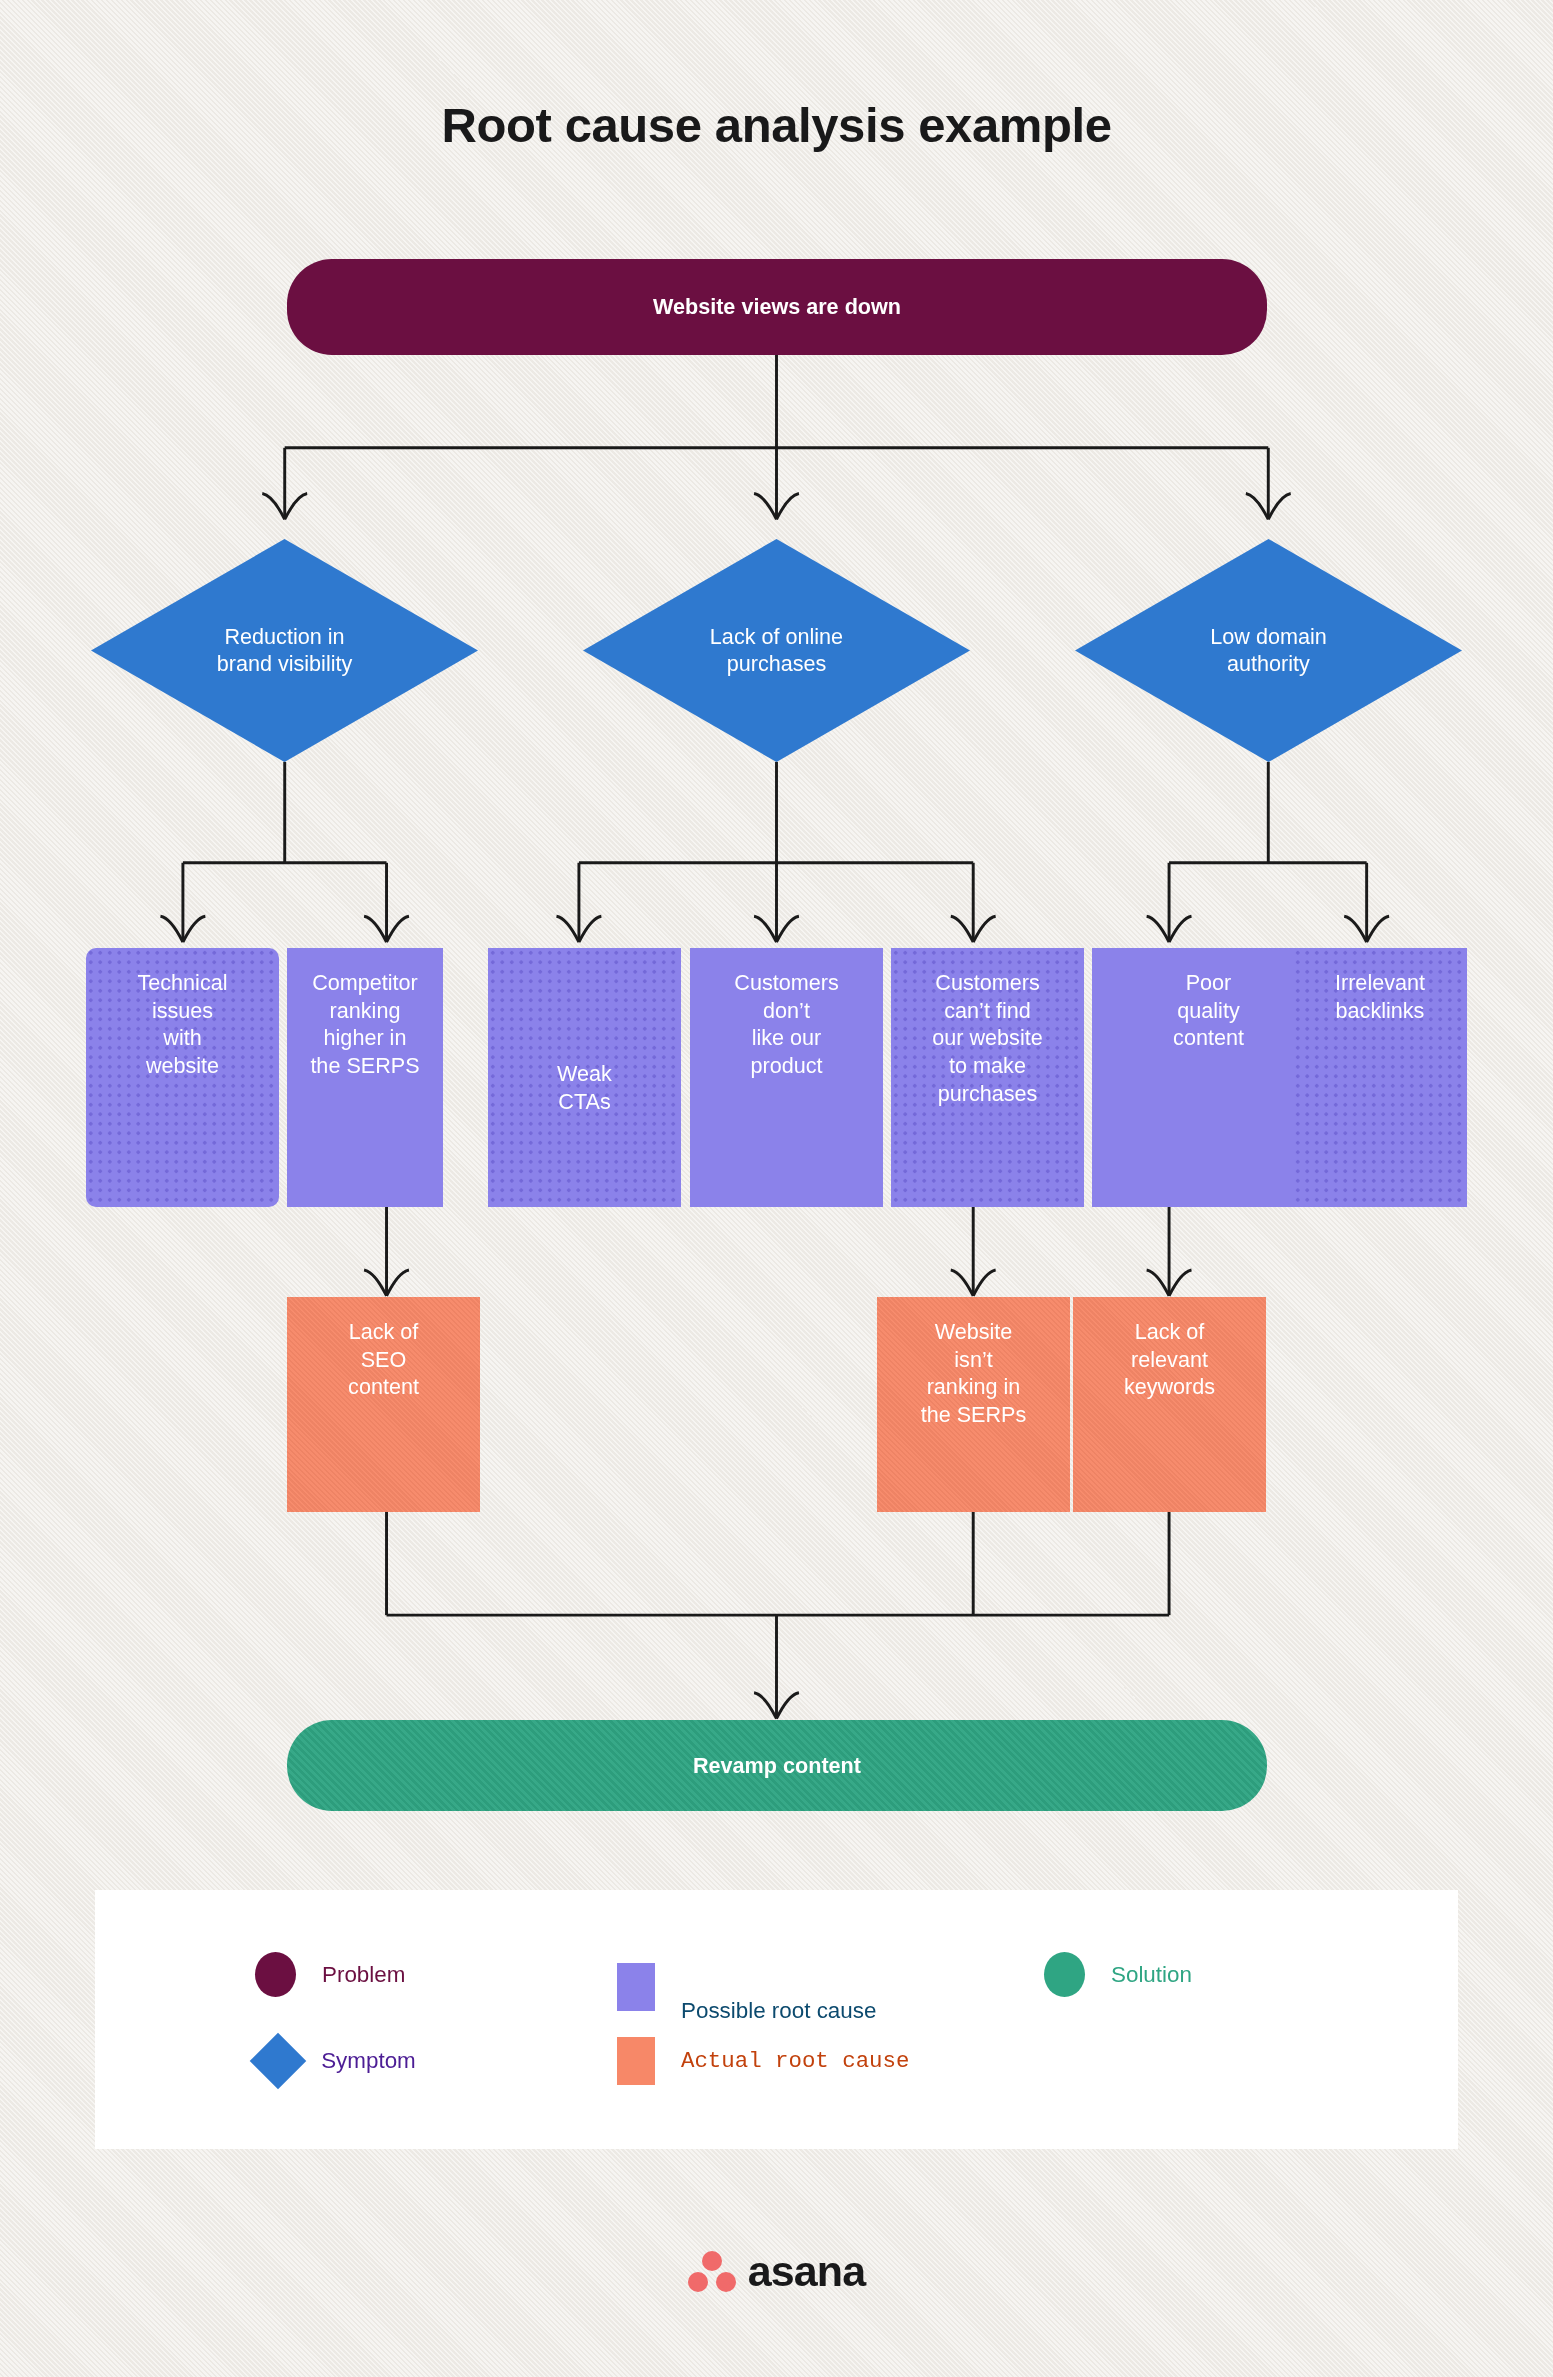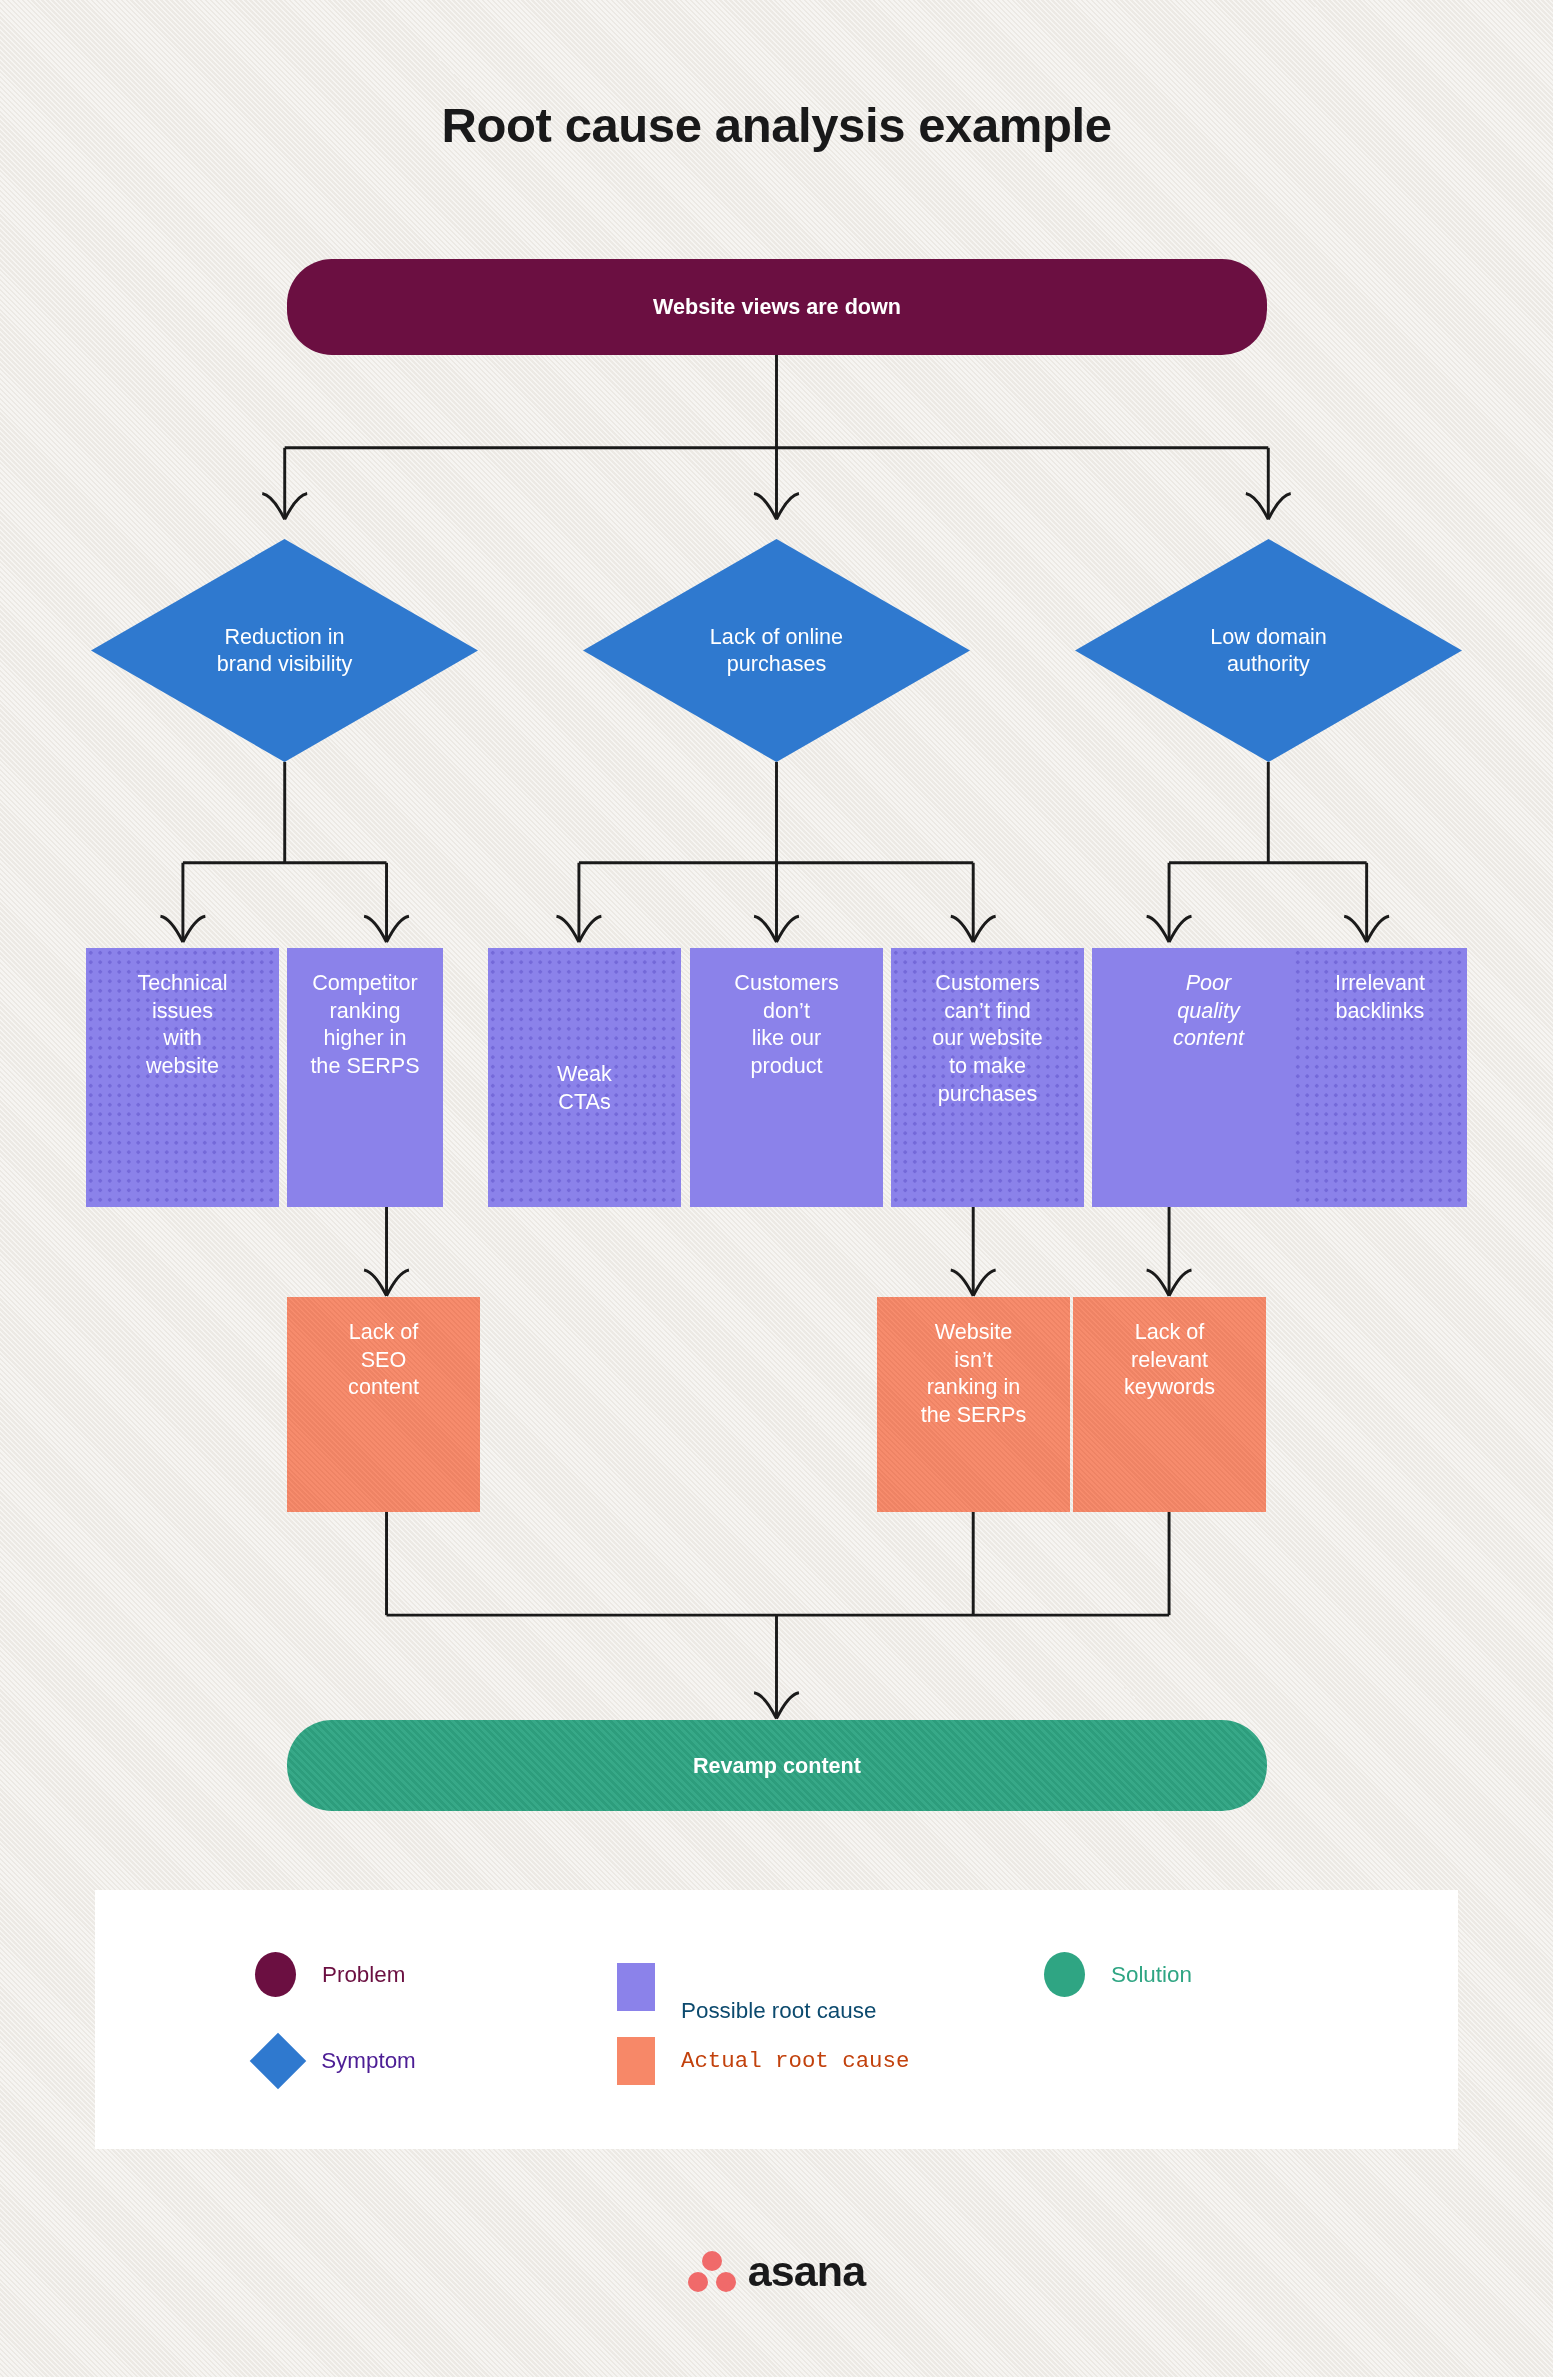--- a/index.html
+++ b/index.html
@@ -181,21 +181,21 @@
     <div class="diamond-label">Lack of online
 purchases</div>
   </div>
 
   <div class="diamond-wrap" style="left:1075px; top:539px; width:387px; height:223px;">
     <div class="diamond-shape"></div>
     <div class="diamond-label">Low domain
 authority</div>
   </div>
 
-  <div class="node rect possible textured" style="left:86px; top:948px; width:193px; height:259px;">
+  <div class="node rect possible textured" style="left:86px; top:948px; width:193px; height:259px;border-radius:10px;">
     <span>Technical
 issues
 with
 website</span>
   </div>
 
   <div class="node rect possible" style="left:287px; top:948px; width:156px; height:259px;">
     <span>Competitor
 ranking
 higher in
@@ -215,21 +215,21 @@
   </div>
 
   <div class="node rect possible textured" style="left:891px; top:948px; width:193px; height:259px;">
     <span>Customers
 can’t find
 our website
 to make
 purchases</span>
   </div>
 
-  <div class="node rect possible" style="left:1092px; top:948px; width:233px; height:259px;font-style:italic;">
+  <div class="node rect possible" style="left:1092px; top:948px; width:233px; height:259px;">
     <span>Poor
 quality
 content</span>
   </div>
 
   <div class="node rect possible textured" style="left:1293px; top:948px; width:174px; height:259px;">
     <span>Irrelevant
 backlinks</span>
   </div>
 

